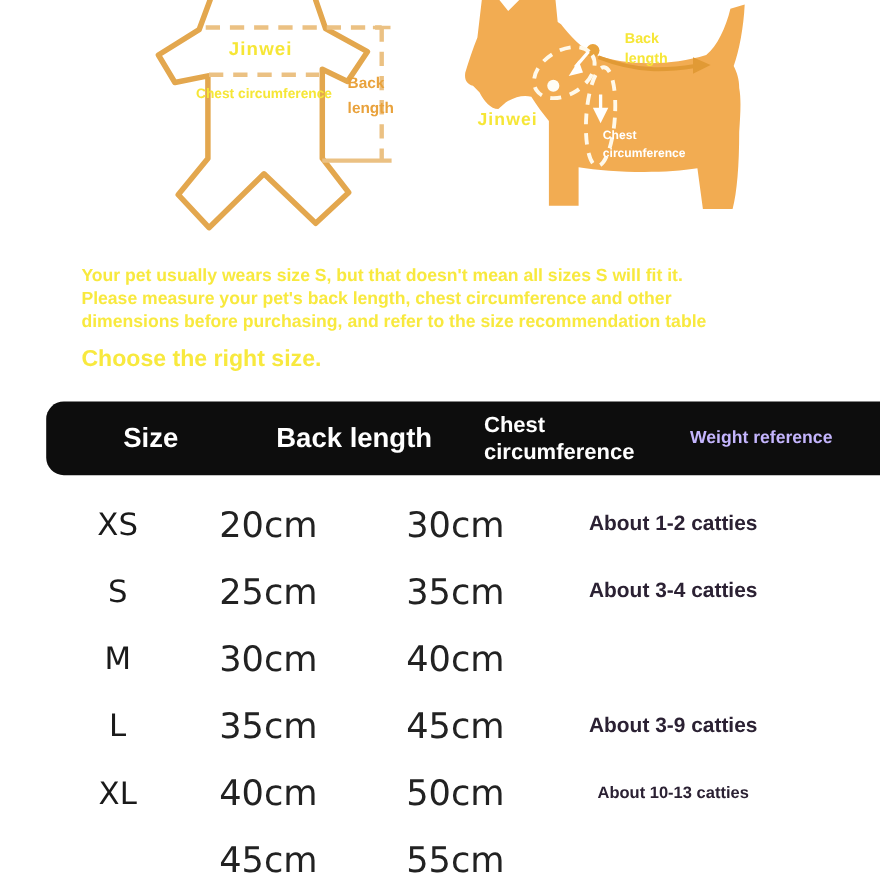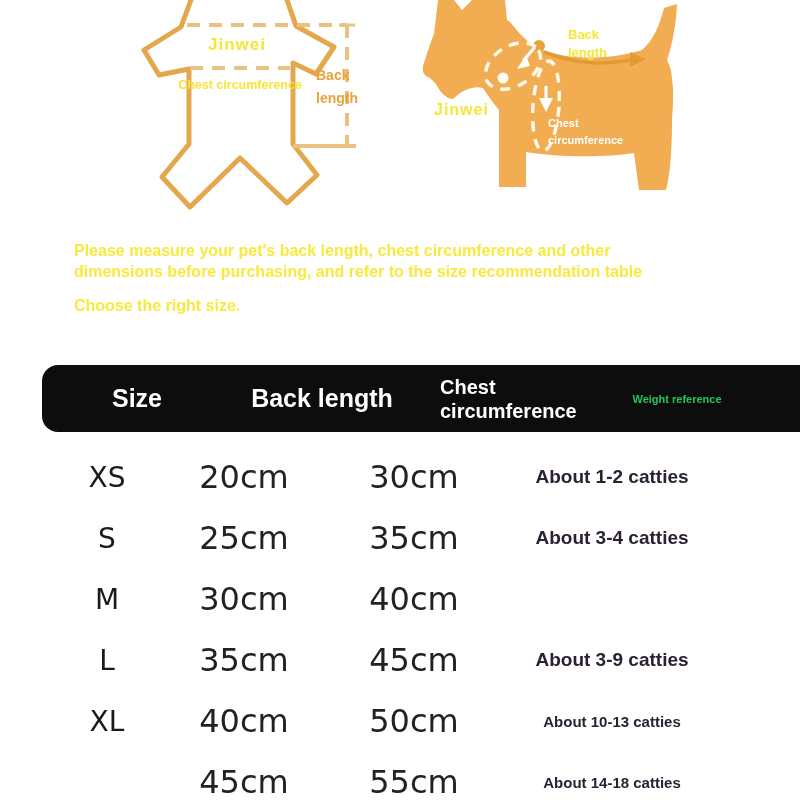--- a/index.html
+++ b/index.html
@@ -19,32 +19,32 @@
 
   #garment-brand{left:37px;top:35px;width:120px;text-align:center;font-size:17px;letter-spacing:1px;}
   #garment-chest{left:8px;top:78px;width:184px;text-align:center;font-size:12.5px;}
   #garment-back{left:176px;top:64px;font-size:14px;line-height:23px;}
   #dog-back{left:148px;top:26px;font-size:13px;line-height:18px;}
   #dog-chest{left:128px;top:95px;font-size:11px;line-height:17px;margin-top:20px;}
   #dog-brand{left:14px;top:101px;font-size:16px;letter-spacing:1px;}
 
   
   #notice{left:74px;top:240px;width:660px;color:#F8E93E;font-weight:bold;font-size:16px;line-height:21px;}
-  #notice .choose{margin-top:13px;font-size:16px;}
+  #notice .choose{margin-top:13px;font-size:21px;}
 
   
   #table-header{
     left:42px;top:365px;width:776px;height:67px;background:#0D0D0D;border-radius:16px;padding-left:26px;
   }
   .hcell{position:absolute;top:0;height:67px;display:flex;align-items:center;justify-content:center;
          font-weight:bold;color:#ffffff;text-align:center;}
   #h-size{left:20px;width:150px;font-size:25px;}
   #h-back{left:170px;width:220px;font-size:25px;}
   #h-chest{left:398px;width:140px;font-size:20px;line-height:24px;justify-content:flex-start;text-align:left;}
-  #h-weight{left:545px;width:180px;font-size:11px;color:#22c55e;}
+  #h-weight{left:560px;width:180px;font-size:16px;color:#c4b5fd;}
 
   #table-rows{left:40px;top:446px;width:720px;}
   .t-row{position:relative;height:61px;}
   .tcell{position:absolute;top:50%;transform:translateY(-50%);text-align:center;white-space:nowrap;}
   .c-size{left:12px;width:110px;font-size:28px;color:#1a1a1a;font-family:"DejaVu Sans",sans-serif;}
   .c-back{left:134px;width:140px;font-size:32px;color:#222;font-family:"DejaVu Sans",sans-serif;}
   .c-chest{left:304px;width:140px;font-size:32px;color:#222;font-family:"DejaVu Sans",sans-serif;}
   .c-weight{left:482px;width:180px;font-size:19px;font-weight:bold;color:#2B2133;}
   .t-row.small .c-weight{font-size:15px;}
 </style>
@@ -103,20 +103,21 @@
     <div>length</div>
   </div>
   <div class="diagram-label white-text" id="dog-chest">
     <div>Chest</div>
     <div>circumference</div>
   </div>
   <div class="diagram-label yellow" id="dog-brand">Jinwei</div>
 </div>
 
 <div class="abs" id="notice">
+  <div>Your pet usually wears size S, but that doesn't mean all sizes S will fit it.</div>
   <div>Please measure your pet's back length, chest circumference and other</div>
   <div>dimensions before purchasing, and refer to the size recommendation table</div>
   <div class="choose">Choose the right size.</div>
 </div>
 
 <div class="abs" id="table-header">
   <div class="hcell" id="h-size">Size</div>
   <div class="hcell" id="h-back">Back length</div>
   <div class="hcell" id="h-chest">Chest circumference</div>
   <div class="hcell" id="h-weight">Weight reference</div>
@@ -148,15 +149,14 @@
   </div>
   <div class="t-row small">
     <div class="tcell c-size">XL</div>
     <div class="tcell c-back">40cm</div>
     <div class="tcell c-chest">50cm</div>
     <div class="tcell c-weight">About 10-13 catties</div>
   </div>
   <div class="t-row small">
     <div class="tcell c-back">45cm</div>
     <div class="tcell c-chest">55cm</div>
-    <div class="tcell c-weight">About 14-18 catties</div>
   </div>
 </div>
 
 </body></html>

